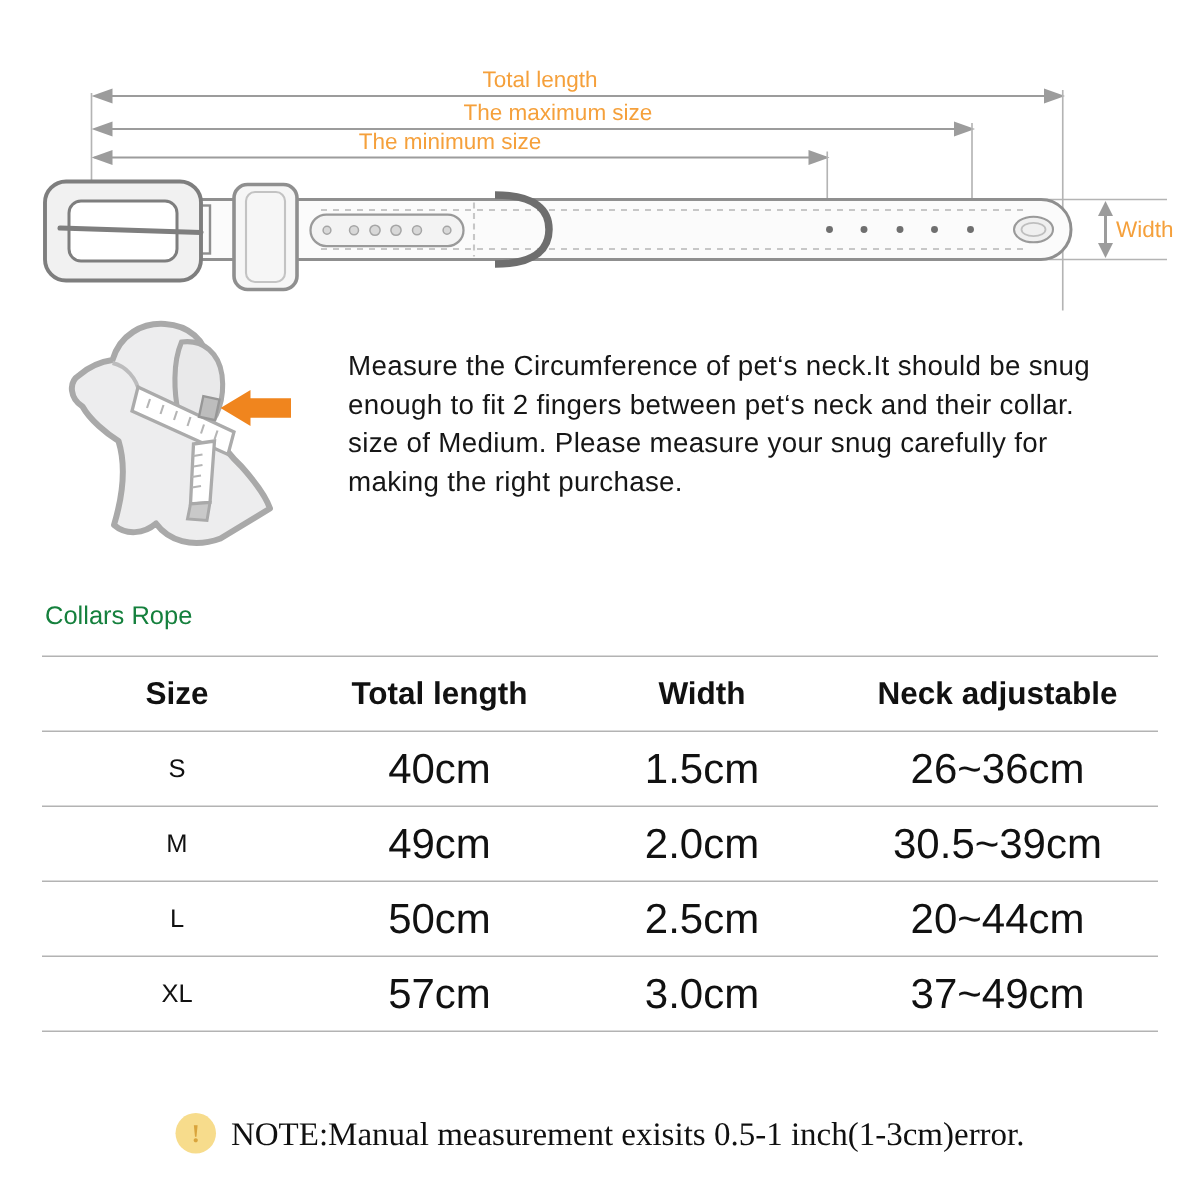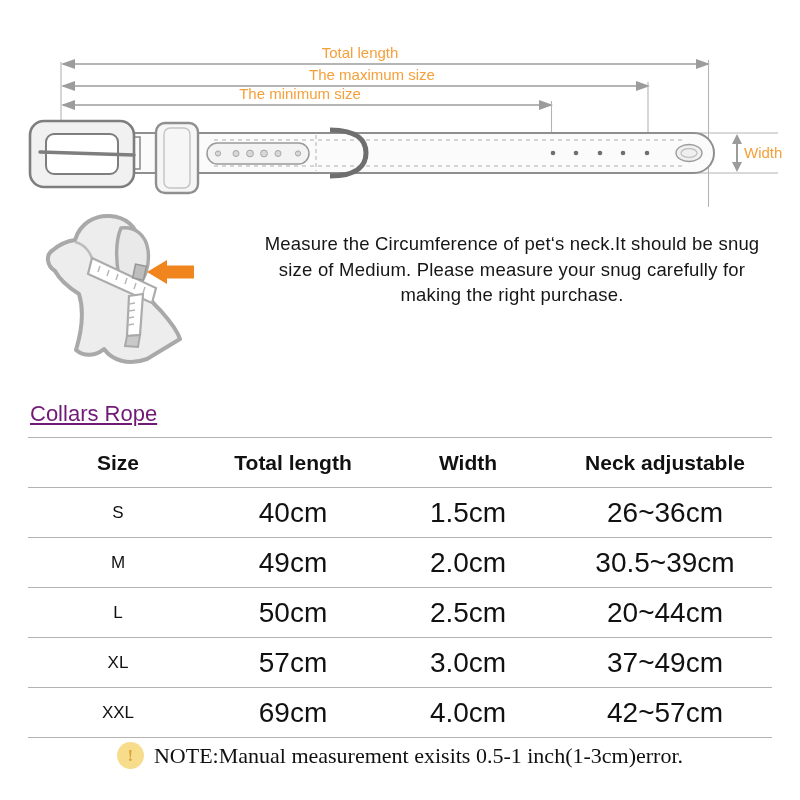--- a/index.html
+++ b/index.html
@@ -4,22 +4,22 @@
 <style>
   html,body{margin:0;padding:0;background:#ffffff;}
   .canvas{position:relative;width:800px;height:800px;background:#fff;overflow:hidden;
           font-family:"Liberation Sans",sans-serif;color:#111;}
   svg text{font-family:"Liberation Sans",sans-serif;}
   .olabel{fill:var(--accent-orange);font-size:15px;}
   .collar-svg{position:absolute;left:0;top:0;}
   .dog-svg{position:absolute;left:26px;top:208px;}
   .measure-text{position:absolute;left:232px;top:231px;width:560px;margin:0;
                 font-size:18.5px;line-height:25.6px;color:#161616;letter-spacing:.2px;}
-  .measure-text span{display:block;text-align:center;}
-  .caption{position:absolute;left:30px;top:401px;font-size:22px;color:#701a75;text-decoration:underline;}
+  .measure-text span{display:block;}
+  .caption{position:absolute;left:30px;top:401px;font-size:17px;color:#15803d;}
   .size-table{position:absolute;left:28px;top:437px;width:744px;border-collapse:collapse;
               border-top:1px solid var(--table-border);}
   .size-table th{font-size:21px;font-weight:bold;height:47px;border-bottom:1px solid var(--table-border);}
   .size-table td{font-size:28px;height:47px;text-align:center;border-bottom:1px solid var(--table-border);}
   .size-table td.szcol{font-size:17px;}
   .size-table th{text-align:center;}
   .note{position:absolute;left:0;top:742px;width:800px;display:flex;justify-content:center;
         align-items:center;gap:10px;}
   .note-icon{width:27px;height:27px;border-radius:50%;background:var(--note-icon-bg);
              color:var(--note-icon-fg);display:flex;align-items:center;justify-content:center;
@@ -135,20 +135,21 @@
           <line x1="102" y1="117" x2="108" y2="116"></line>
       </g>
       <polygon points="101,128 114,127 112,139 99,138" fill="#C9C9C9" stroke="#A9A9A9" stroke-width="2"></polygon>
       <rect x="108" y="57" width="11" height="14" fill="#BDBDBD" stroke="#979797" stroke-width="1.6" transform="rotate(12 113 64)"></rect>
     </g>
     <polygon class="arrow-orange" points="121,64 141,52 141,57.5 168,57.5 168,70.5 141,70.5 141,76"></polygon>
   </svg>
 
   <p class="measure-text">
     <span>Measure the Circumference of pet‘s neck.It should be snug</span>
+    <span>enough to fit 2 fingers between pet‘s neck and their collar.</span>
     <span>size of Medium. Please measure your snug carefully for</span>
     <span>making the right purchase.</span>
   </p>
 
   <div class="caption">Collars Rope</div>
 
   <table class="size-table">
     <colgroup>
         <col style="width:180px">
         <col style="width:170px">
@@ -181,26 +182,20 @@
         <td>50cm</td>
         <td>2.5cm</td>
         <td>20~44cm</td>
       </tr>
       <tr>
         <td class="szcol">XL</td>
         <td>57cm</td>
         <td>3.0cm</td>
         <td>37~49cm</td>
       </tr>
-      <tr>
-        <td class="szcol">XXL</td>
-        <td>69cm</td>
-        <td>4.0cm</td>
-        <td>42~57cm</td>
-      </tr>
     </tbody>
   </table>
 
   <div class="note">
     <span class="note-icon">!</span>
     <span class="note-text">NOTE:Manual measurement exisits 0.5-1 inch(1-3cm)error.</span>
   </div>
 
 </div>
 

